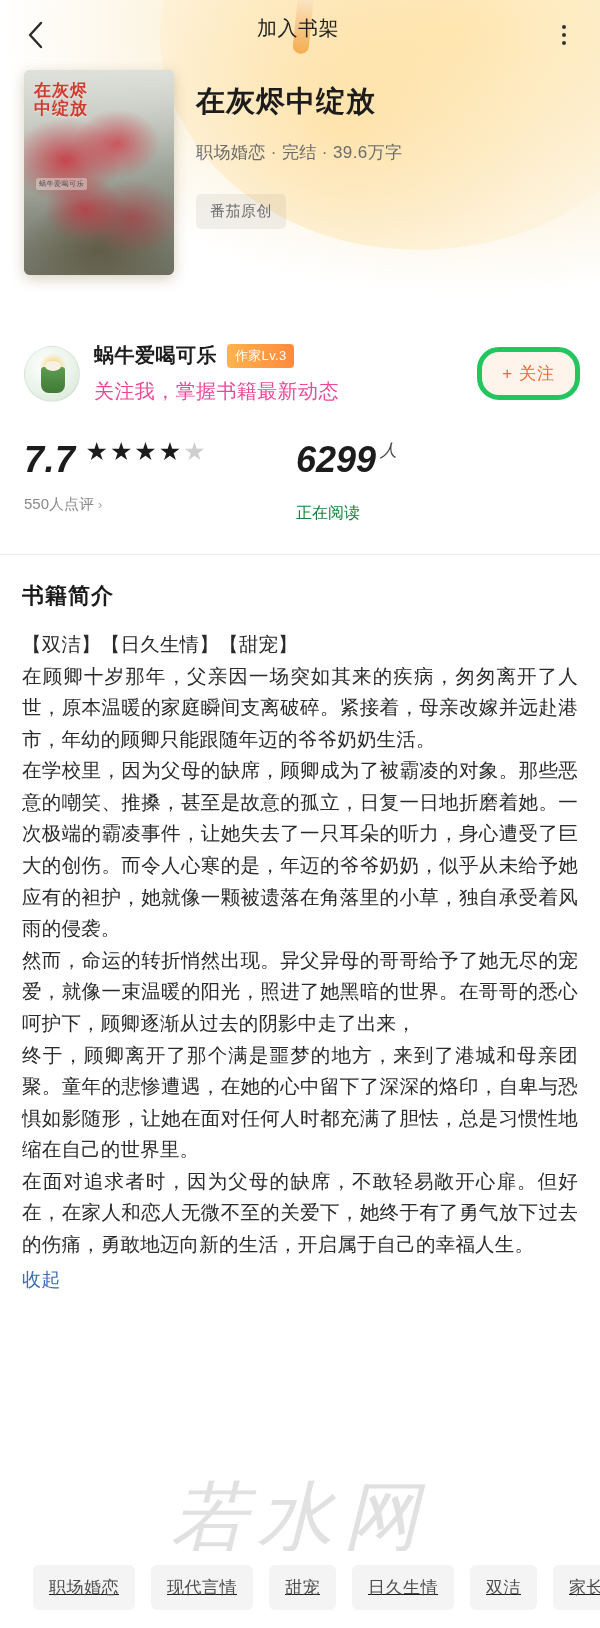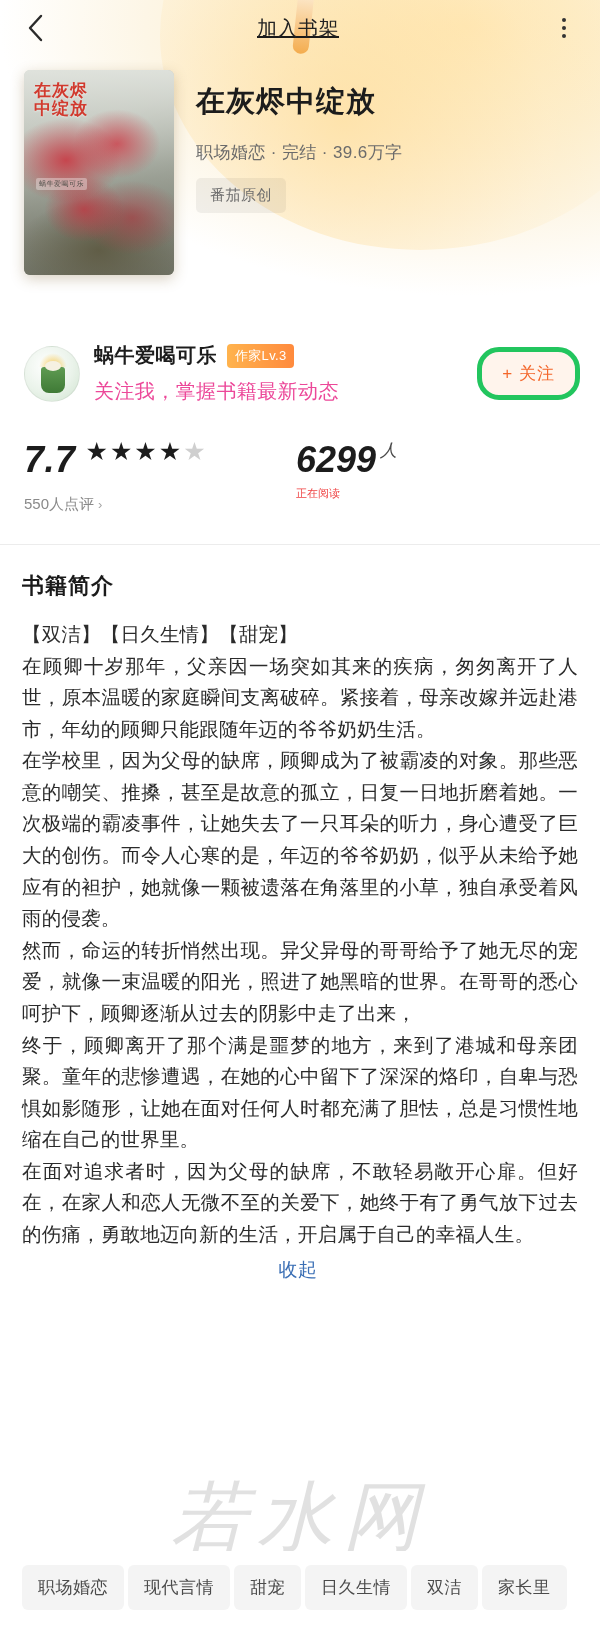--- a/index.html
+++ b/index.html
@@ -43,24 +43,22 @@
     background: linear-gradient(180deg, rgba(255,255,255,0.9), #f2a23c);
     transform: rotate(6deg);
     opacity: 0.85;
   }
 
   
   .topbar {
     position: relative;
     height: 56px;
     display: flex;
-    align-items: center;
-    padding: 0 16px;
+    padding: 15px 16px;
     z-index: 5;
-    text-decoration: underline;
   }
   .back-btn {
     width: 40px; height: 40px;
     display: flex; align-items: center; justify-content: center;
     cursor: pointer;
   }
   .back-btn svg { display:block; }
   .topbar-title {
     flex: 1;
     text-align: center;
@@ -140,21 +138,21 @@
     line-height: 1.2;
   }
   .book-sub {
     margin-top: 22px;
     font-size: 17px;
     color: #6b6b6b;
     letter-spacing: 0.4px;
   }
   .tag-origin {
     display: inline-block;
-    margin-top: 14px;
+    margin-top: 30px;
     padding: 8px 14px;
     font-size: 15px;
     color: #6c6c6c;
     background: rgba(0,0,0,0.055);
     border-radius: 5px;
     letter-spacing: 0.5px;
   }
 
   
   .author-row {
@@ -234,21 +232,21 @@
     font-size: 15px;
     color: #8a8a8a;
     display: flex;
     align-items: center;
     gap: 4px;
     cursor: pointer;
   }
   .stat-sub .chev { font-size: 13px; color: #a5a5a5; }
   .readers { font-size: 36px; font-weight: 700; color: #1c1c1c; }
   .readers-unit { font-size: 17px; font-weight: 400; color: #4a4a4a; margin-left: 4px; }
-  .stat-sub2 { margin-top: 5px; font-size: 11px; color: #ef4444; }
+  .stat-sub2 { margin-top: 22px; font-size: 16px; color: #15803d; }
 
   .divider {
     height: 1px;
     background: #ececec;
     margin: 30px 0 0 0;
   }
 
   
   .section {
     padding: 26px 22px 0 22px;
@@ -263,21 +261,21 @@
     margin-top: 18px;
     font-size: 19.5px;
     line-height: 1.62;
     color: #2b2b2b;
     letter-spacing: 0.2px;
     text-align: justify;
   }
   .intro p { margin: 0; }
   .collapse-line {
     margin-top: 6px;
-    text-align: center;
+    text-align: left;
     padding-right: 4px;
   }
   .collapse-link {
     font-size: 19px;
     color: #3b6fb5;
     cursor: pointer;
     letter-spacing: 0.5px;
   }
 
   
@@ -306,28 +304,29 @@
     color: rgba(140,140,140,0.35);
     letter-spacing: 2px;
     pointer-events: none;
     user-select: none;
     z-index: 6;
   }
 
   
   .chips {
     position: absolute;
-    left: 0; right: 0;
+    left: 11px; right: 0;
     bottom: 0;
     display: flex;
-    gap: 4px;
+    gap: 16px;
     padding: 14px 22px 18px 22px;
     background: #ffffff;
     overflow: hidden;
     z-index: 7;
+    text-decoration: underline;
   }
   .chip {
     flex: 0 0 auto;
     background: #f4f4f4;
     color: #4b4b4b;
     font-size: 17px;
     padding: 11px 16px;
     border-radius: 6px;
     letter-spacing: 0.5px;
     cursor: pointer;

